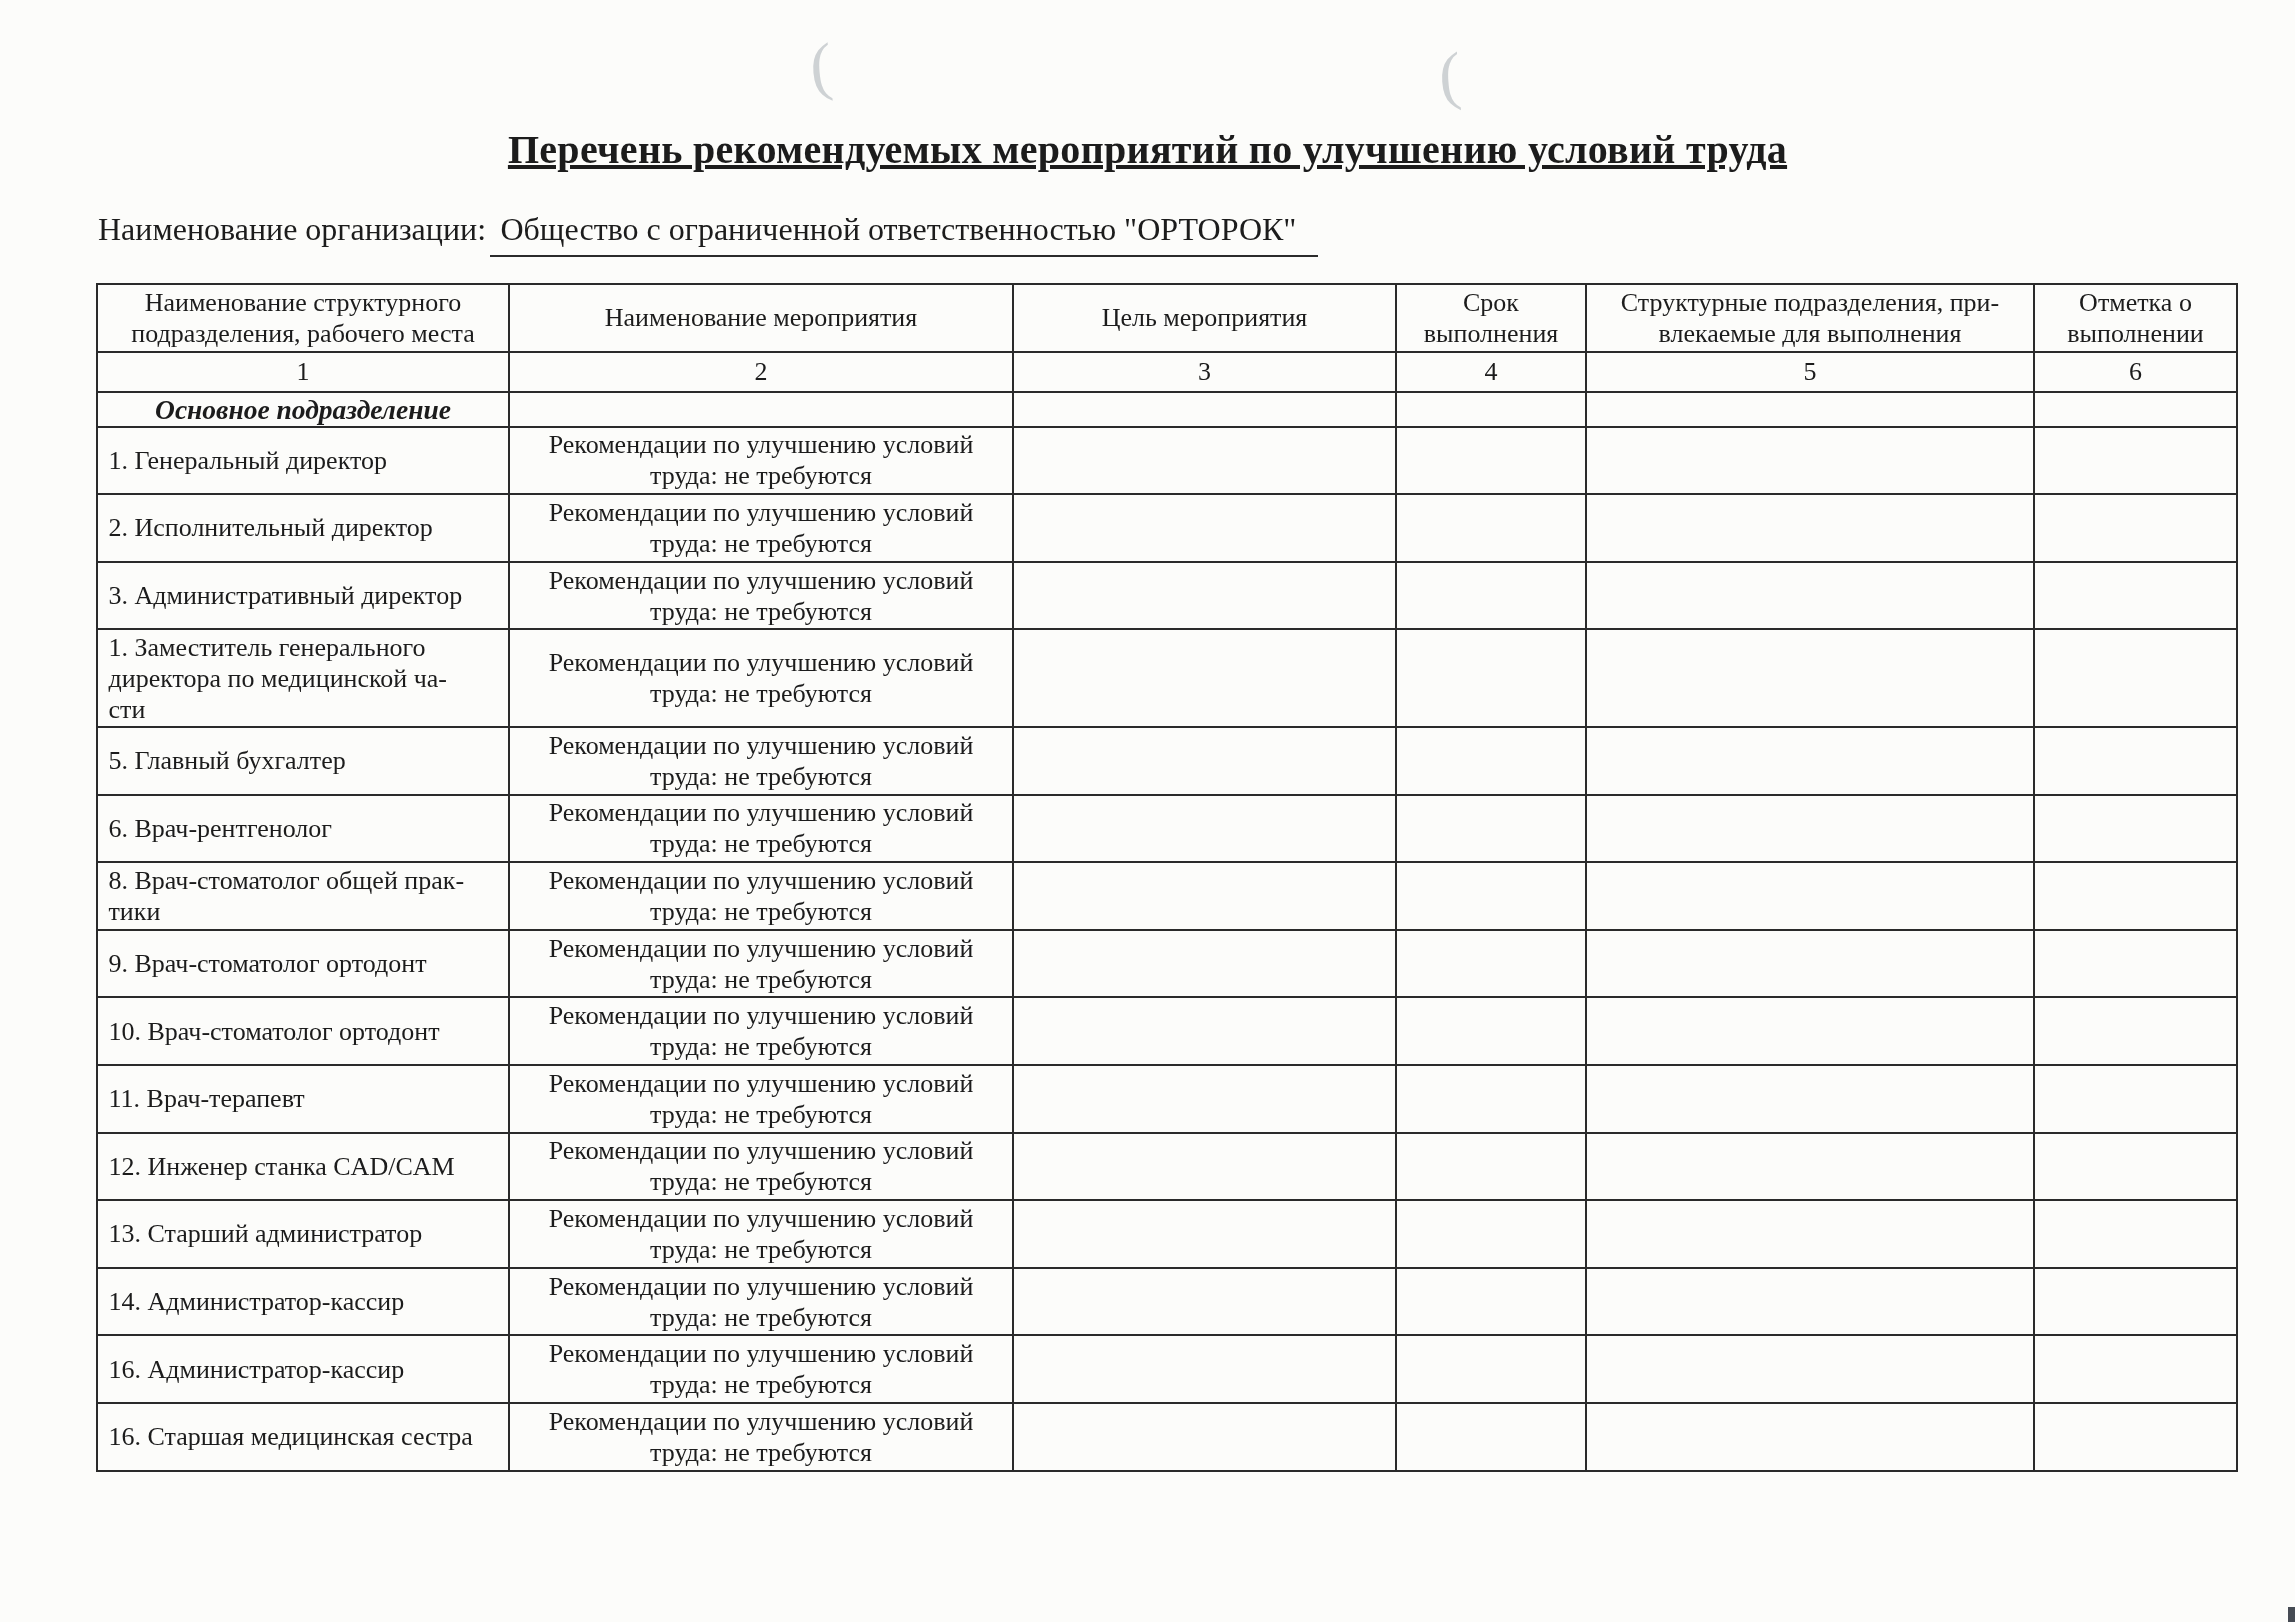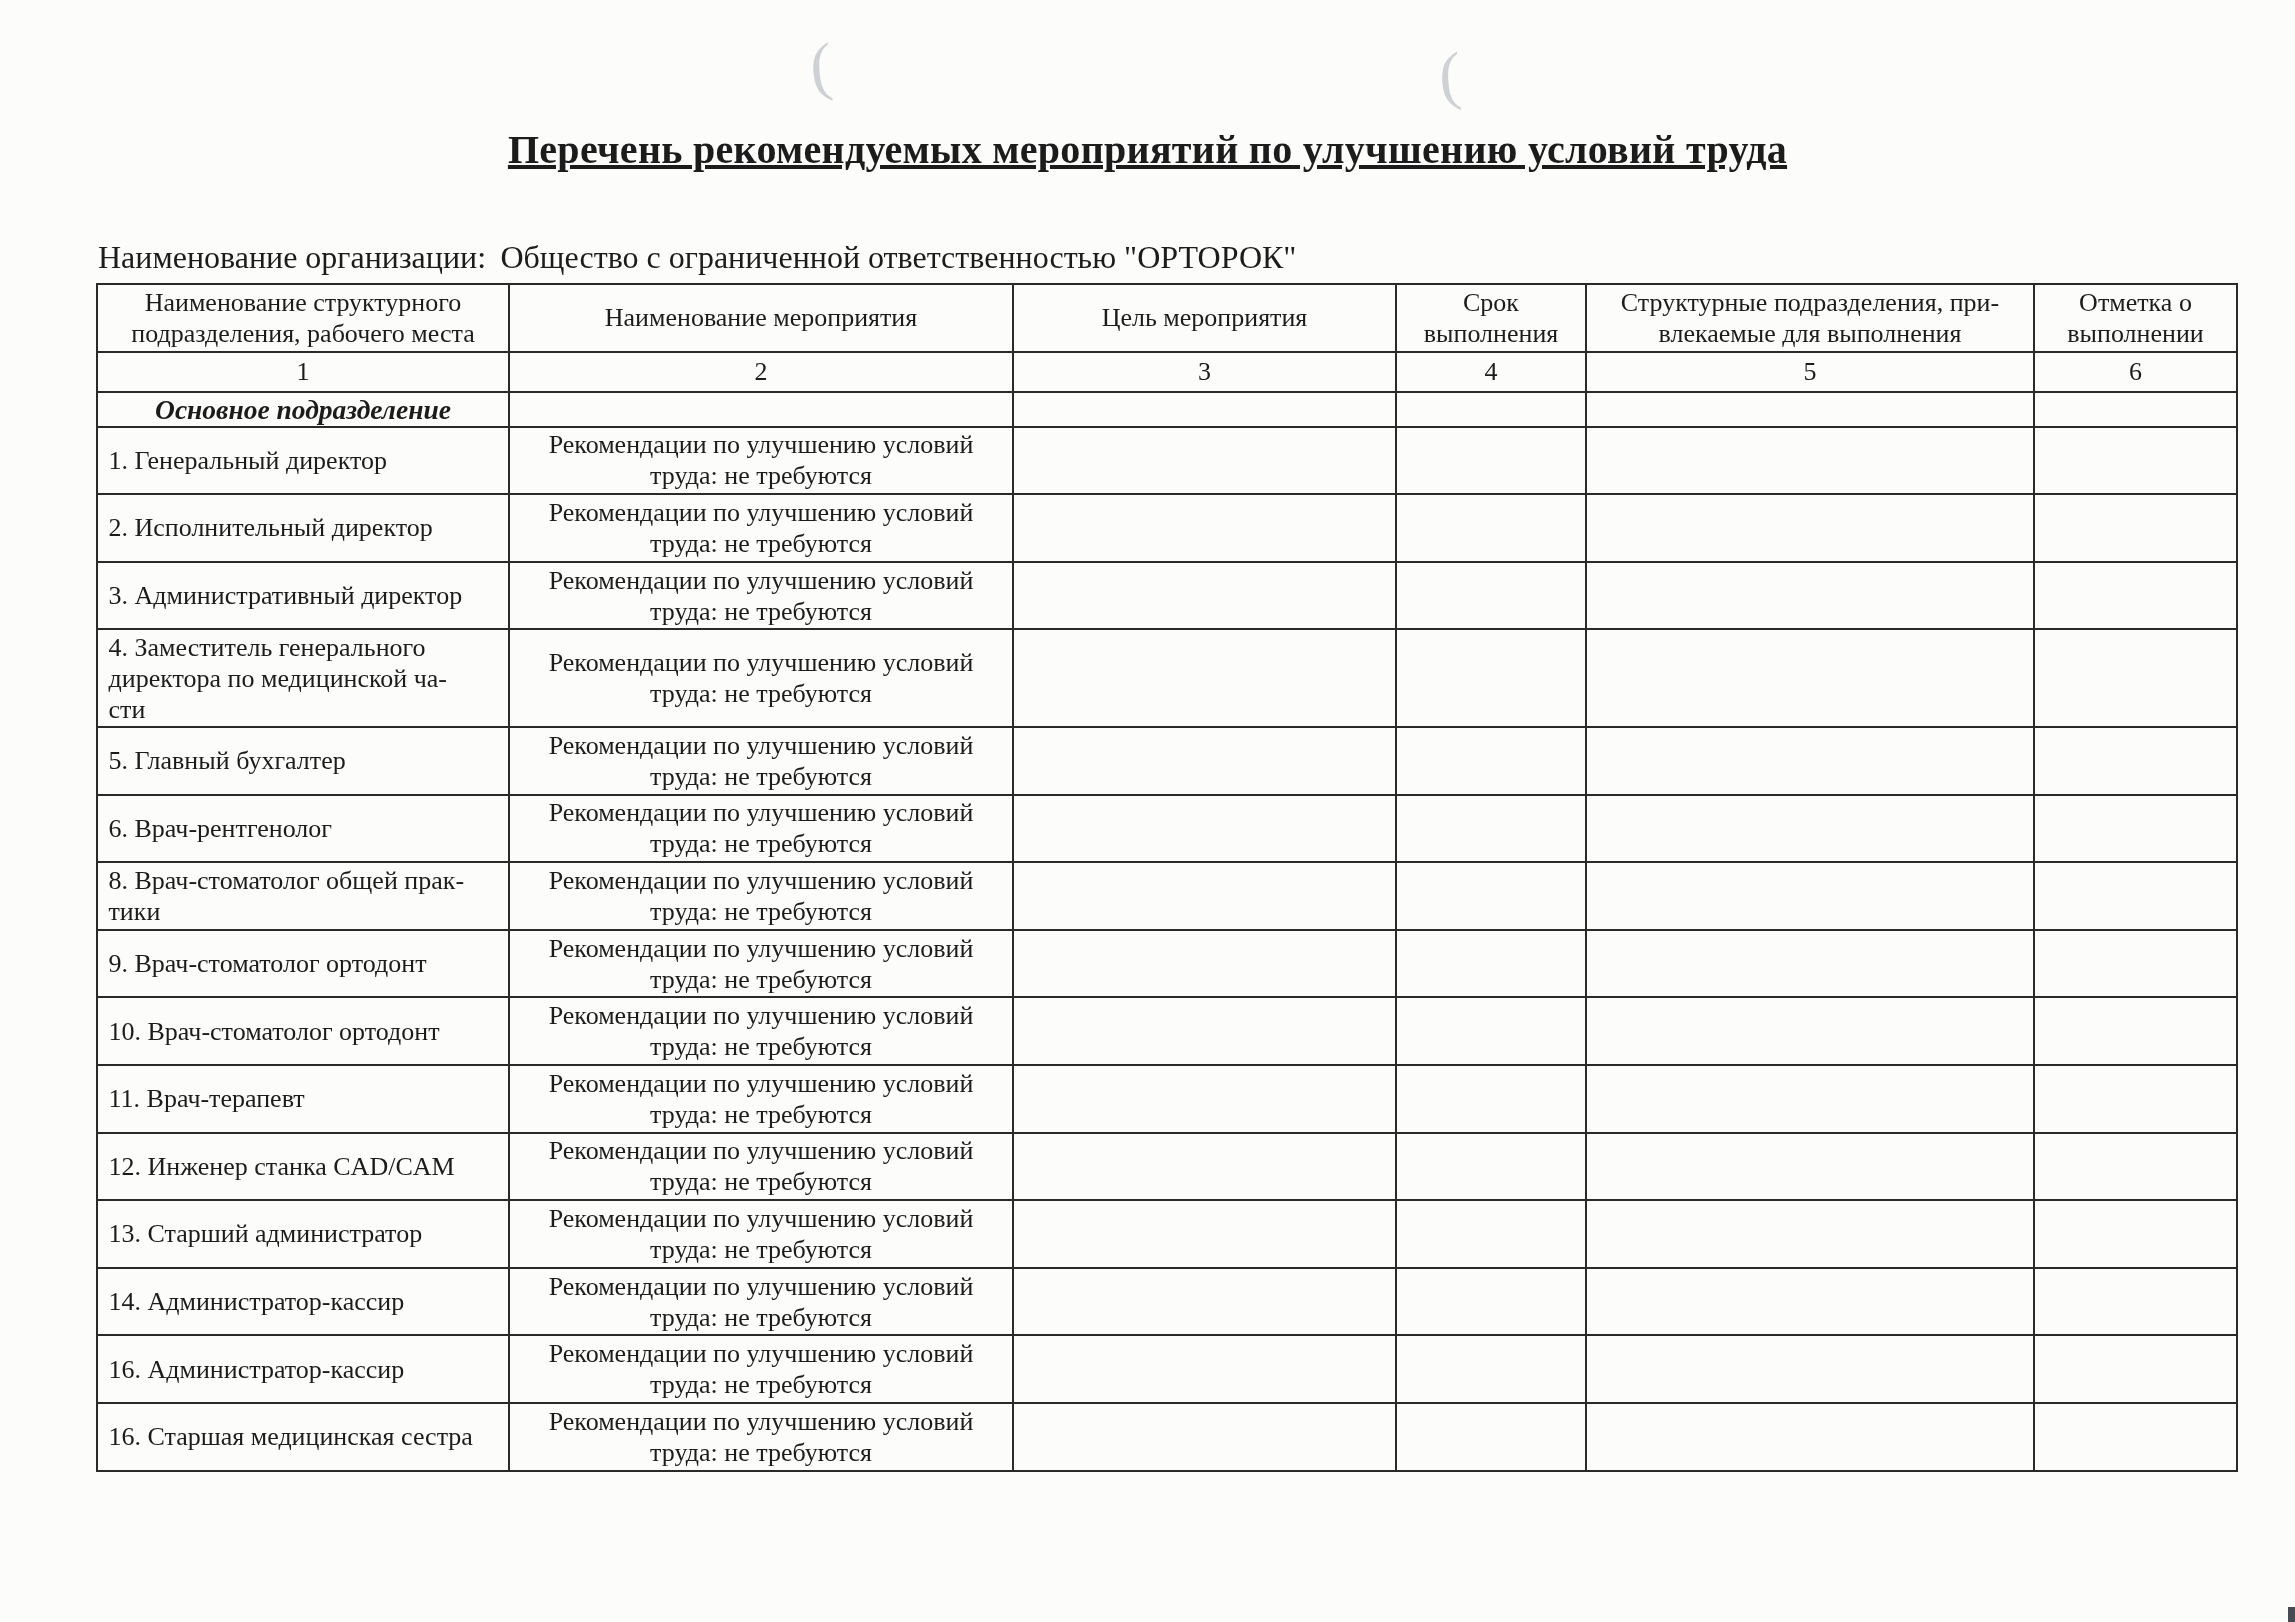--- a/index.html
+++ b/index.html
@@ -22,21 +22,20 @@
     letter-spacing: 0.3px;
     margin: 0;
     text-decoration: underline;
   }
 
   .org-line {
     position: absolute;
     top: 211px; left: 98px;
     font-size: 32px;
     white-space: nowrap;
-    margin-top: 28px;
   }
   .org-label { padding-right: 3.9px; }
   .org-value {
     display: inline-block;
     border-bottom: 2.6px solid #2b2b2b;
     padding: 0 22px 6.5px 10.5px;
   }
 
   table.measures-table {
     position: absolute;
@@ -169,21 +168,21 @@
         <tr class="data-row">
       <td class="cell-workplace">3. Административный директор</td>
       <td class="cell-action">Рекомендации по улучшению условий
 труда: не требуются</td>
       <td></td>
       <td></td>
       <td></td>
       <td></td>
     </tr>
         <tr class="data-row">
-      <td class="cell-workplace">4. Заместитель генерального
+      <td class="cell-workplace">1. Заместитель генерального
 директора по медицинской ча-
 сти</td>
       <td class="cell-action">Рекомендации по улучшению условий
 труда: не требуются</td>
       <td></td>
       <td></td>
       <td></td>
       <td></td>
     </tr>
         <tr class="data-row">

